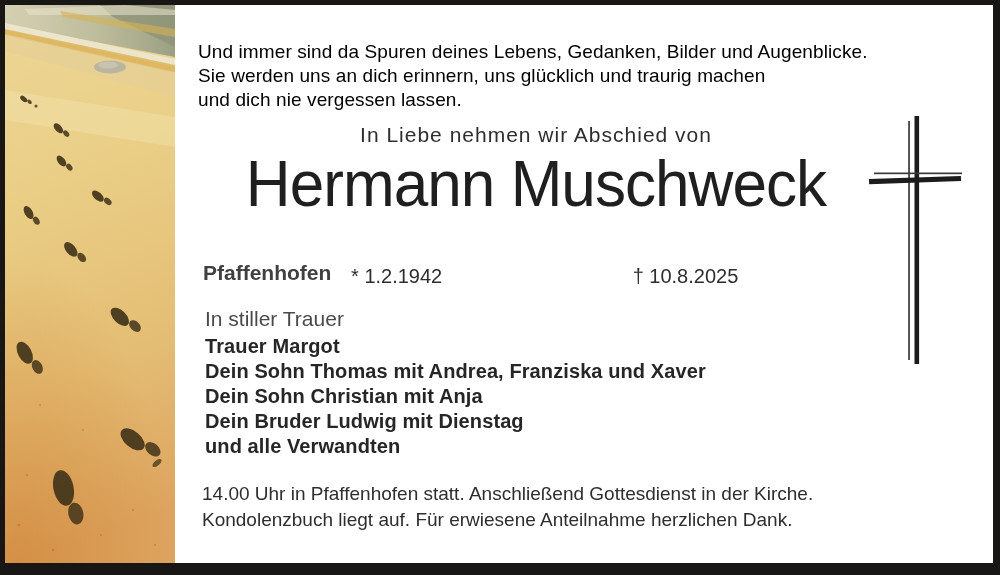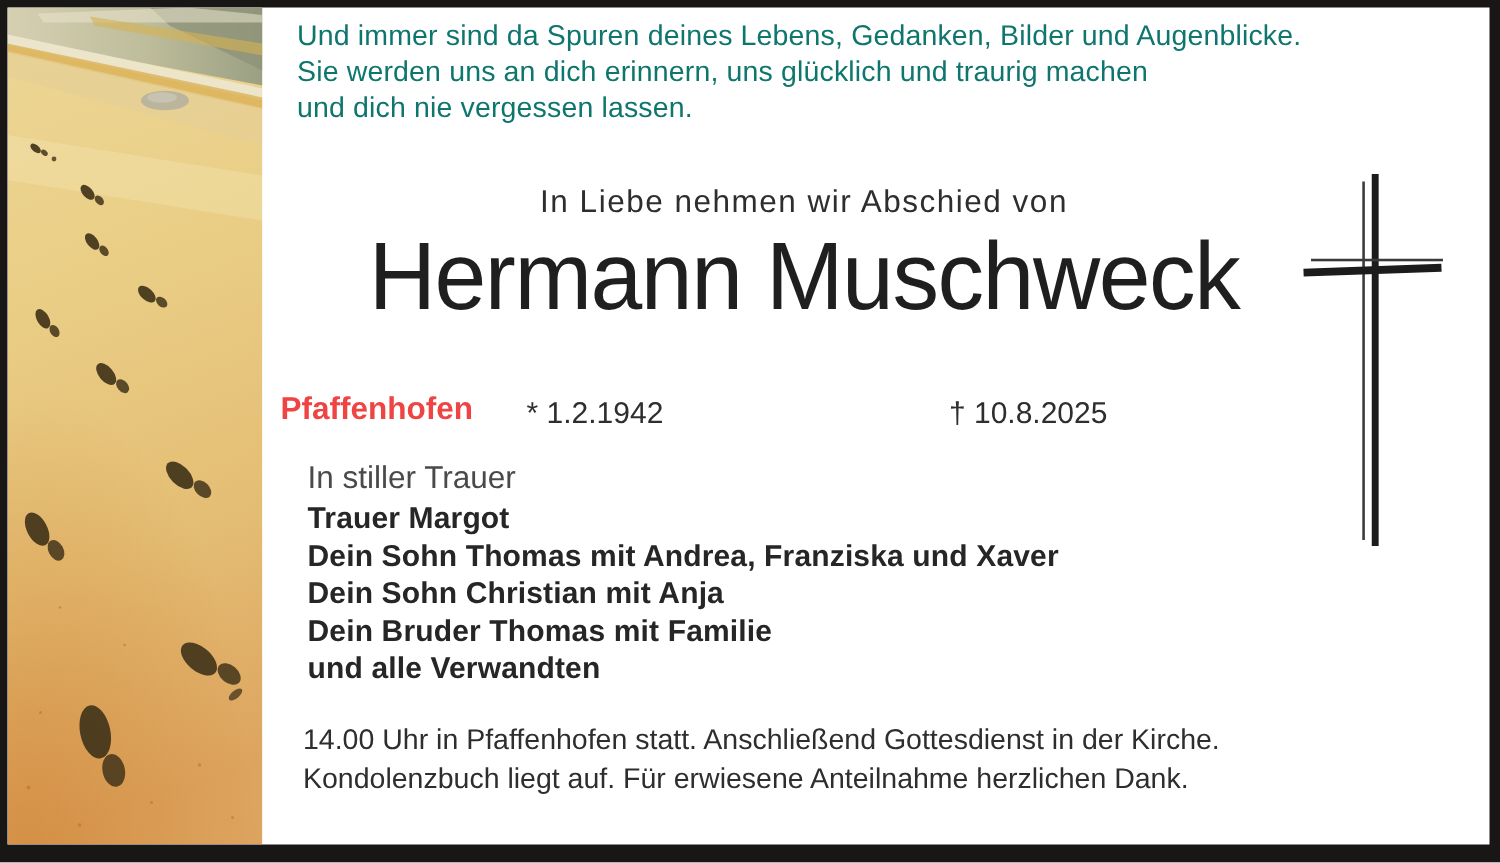--- a/index.html
+++ b/index.html
@@ -4,31 +4,31 @@
 <style>
   html,body{margin:0;padding:0;background:#e9e9e9;}
   .stage{
     position:relative;width:1000px;height:575px;background:#191616;
     font-family:"Liberation Sans",sans-serif;overflow:hidden;
   }
   .inner{position:absolute;left:5px;top:5px;width:988px;height:558px;background:#ffffff;}
   .photo{position:absolute;left:0;top:0;width:170px;height:558px;overflow:hidden;}
   .photo svg{display:block;width:100%;height:100%;}
   .content{position:absolute;left:170px;top:0;width:722px;height:558px;color:#2d2d2d;}
-  .verse{position:absolute;left:23px;top:8px;font-size:19px;line-height:24px;letter-spacing:.1px;color:#0f766e;}
+  .verse{position:absolute;left:23px;top:35px;font-size:19px;line-height:24px;letter-spacing:.1px;color:#000000;}
   .farewell{position:absolute;left:0;top:108px;width:722px;text-align:center;font-size:21px;letter-spacing:1px;color:#2e2e2e;margin-top:10px;}
   .name{
     position:absolute;left:0;top:144px;width:722px;text-align:center;
     font-size:64px;line-height:70px;color:#1f1f1f;letter-spacing:-1px;
     transform:scaleX(.97);transform-origin:50% 50%;white-space:nowrap;
   }
   .dates{position:absolute;left:0;top:222px;width:722px;height:26px;font-size:20px;color:#2e2e2e;margin-top:38px;}
   .dates .birth{position:absolute;left:30.7%;transform:translateX(-50%);white-space:nowrap;}
   .dates .death{position:absolute;left:70.7%;transform:translateX(-50%);white-space:nowrap;}
-  .city{position:absolute;left:12px;top:256px;font-size:21px;font-weight:bold;color:#ef4444;}
+  .city{position:absolute;left:28px;top:256px;font-size:21px;font-weight:bold;color:#404040;}
   .trauer{position:absolute;left:30px;top:302px;font-size:21px;color:#4a4a4a;}
   .mourners{position:absolute;left:30px;top:329px;font-size:20px;font-weight:bold;line-height:25px;color:#262626;letter-spacing:.1px;}
   .funeral{position:absolute;left:27px;top:476px;font-size:19px;line-height:26px;color:#2e2e2e;}
   .cross{position:absolute;left:861px;top:109px;width:104px;height:252px;}
   .cross svg{display:block;width:100%;height:100%;}
 </style>
 </head>
 <body>
 
 <div class="stage">
@@ -115,21 +115,21 @@
       </div>
 
       <div class="city">Pfaffenhofen</div>
 
       <div class="trauer">In stiller Trauer</div>
 
       <div class="mourners">
         <div>Trauer Margot</div>
         <div>Dein Sohn Thomas mit Andrea, Franziska und Xaver</div>
         <div>Dein Sohn Christian mit Anja</div>
-        <div>Dein Bruder Thomas mit Familie</div>
+        <div>Dein Bruder Ludwig mit Dienstag</div>
         <div>und alle Verwandten</div>
       </div>
 
       <div class="funeral">
         <div>14.00 Uhr in Pfaffenhofen statt. Anschließend Gottesdienst in der Kirche.</div>
         <div>Kondolenzbuch liegt auf. Für erwiesene Anteilnahme herzlichen Dank.</div>
       </div>
     </div>
 
     <div class="cross">

